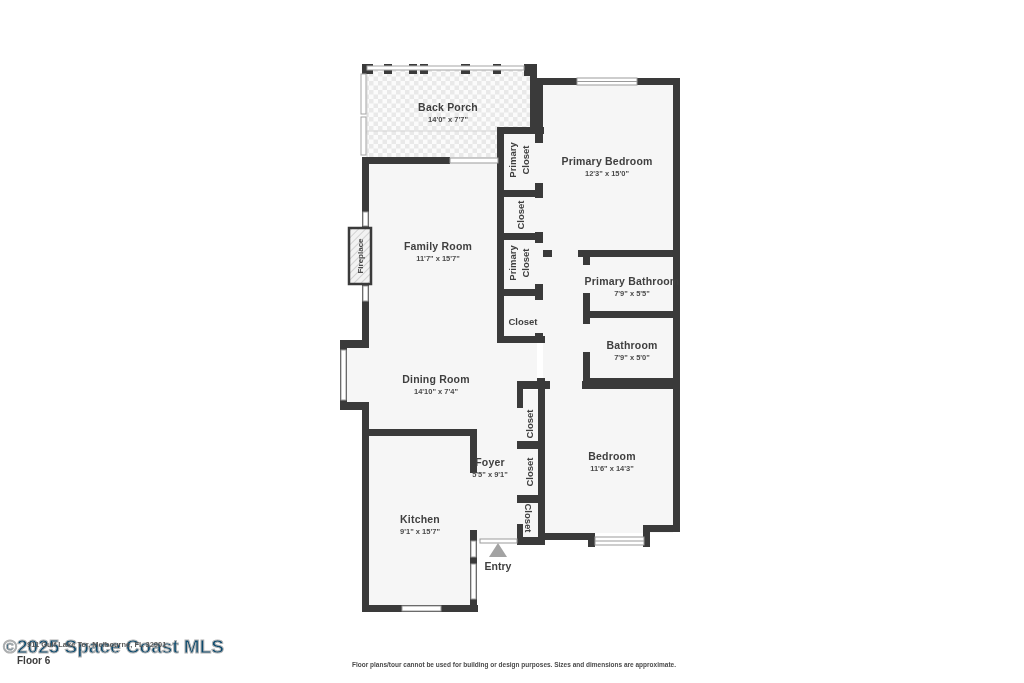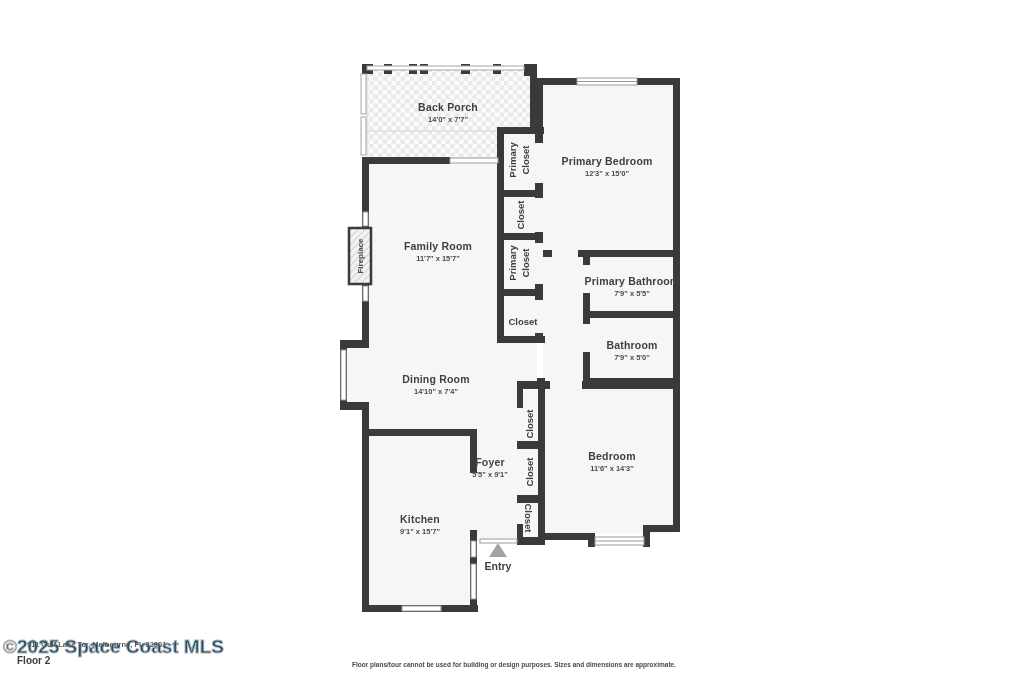--- a/index.html
+++ b/index.html
@@ -196,16 +196,16 @@
       <text class="cl" x="523" y="325" text-anchor="middle">Closet</text>
 
       <text class="cl" x="533" y="424" text-anchor="middle" transform="rotate(-90 533 424)">Closet</text>
       <text class="cl" x="533" y="472" text-anchor="middle" transform="rotate(-90 533 472)">Closet</text>
       <text class="cl" x="525" y="518" text-anchor="middle" transform="rotate(90 525 518)">Closet</text>
     </g>
   </svg>
 
   <div class="wm">©2025 Space Coast MLS</div>
   <div class="addr">911 Gulf Lake Ter, Melbourne, FL 32901</div>
-  <div class="fl">Floor 2</div>
+  <div class="fl">Floor 6</div>
   <div class="disc">Floor plans/tour cannot be used for building or design purposes. Sizes and dimensions are approximate.</div>
 
 </div>
 
 </body></html>

